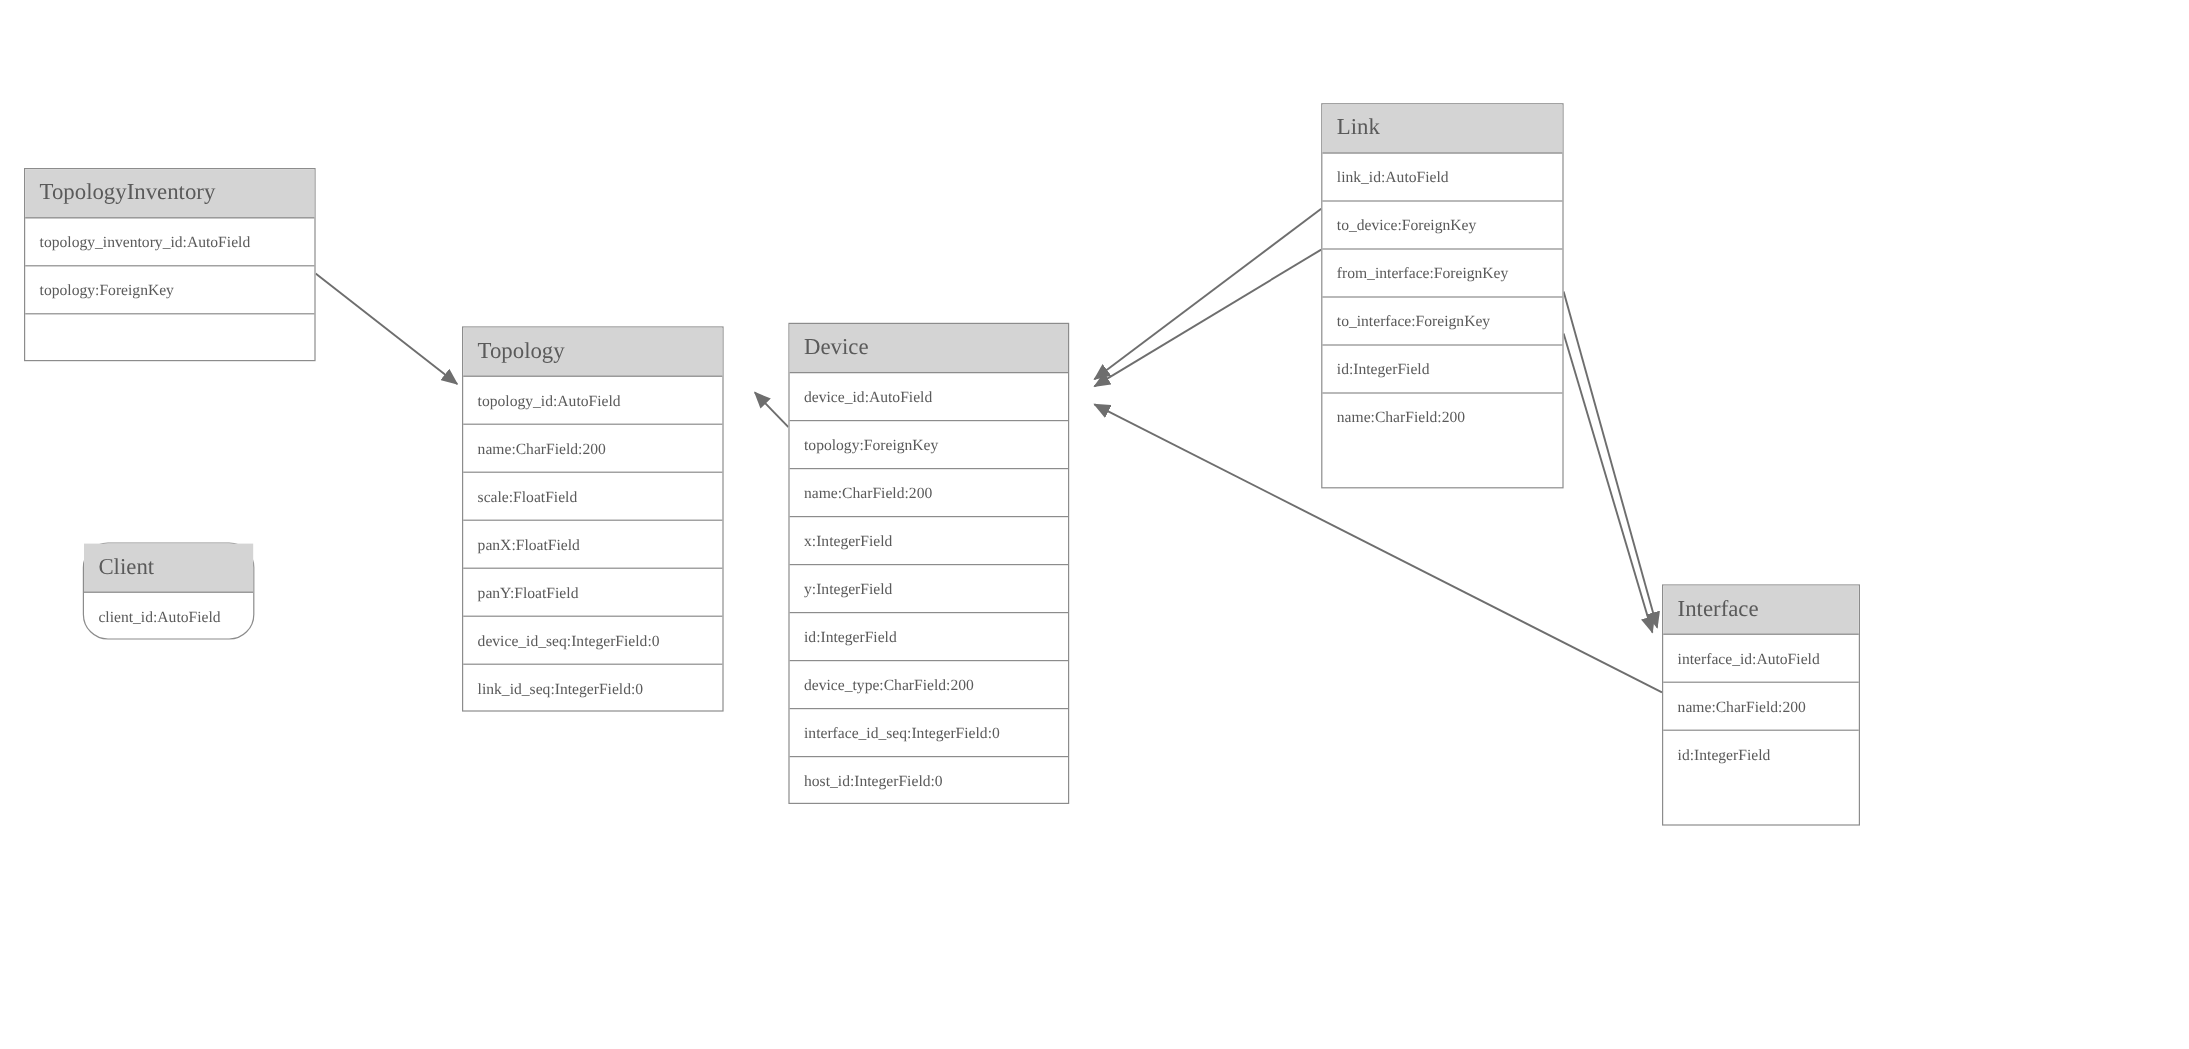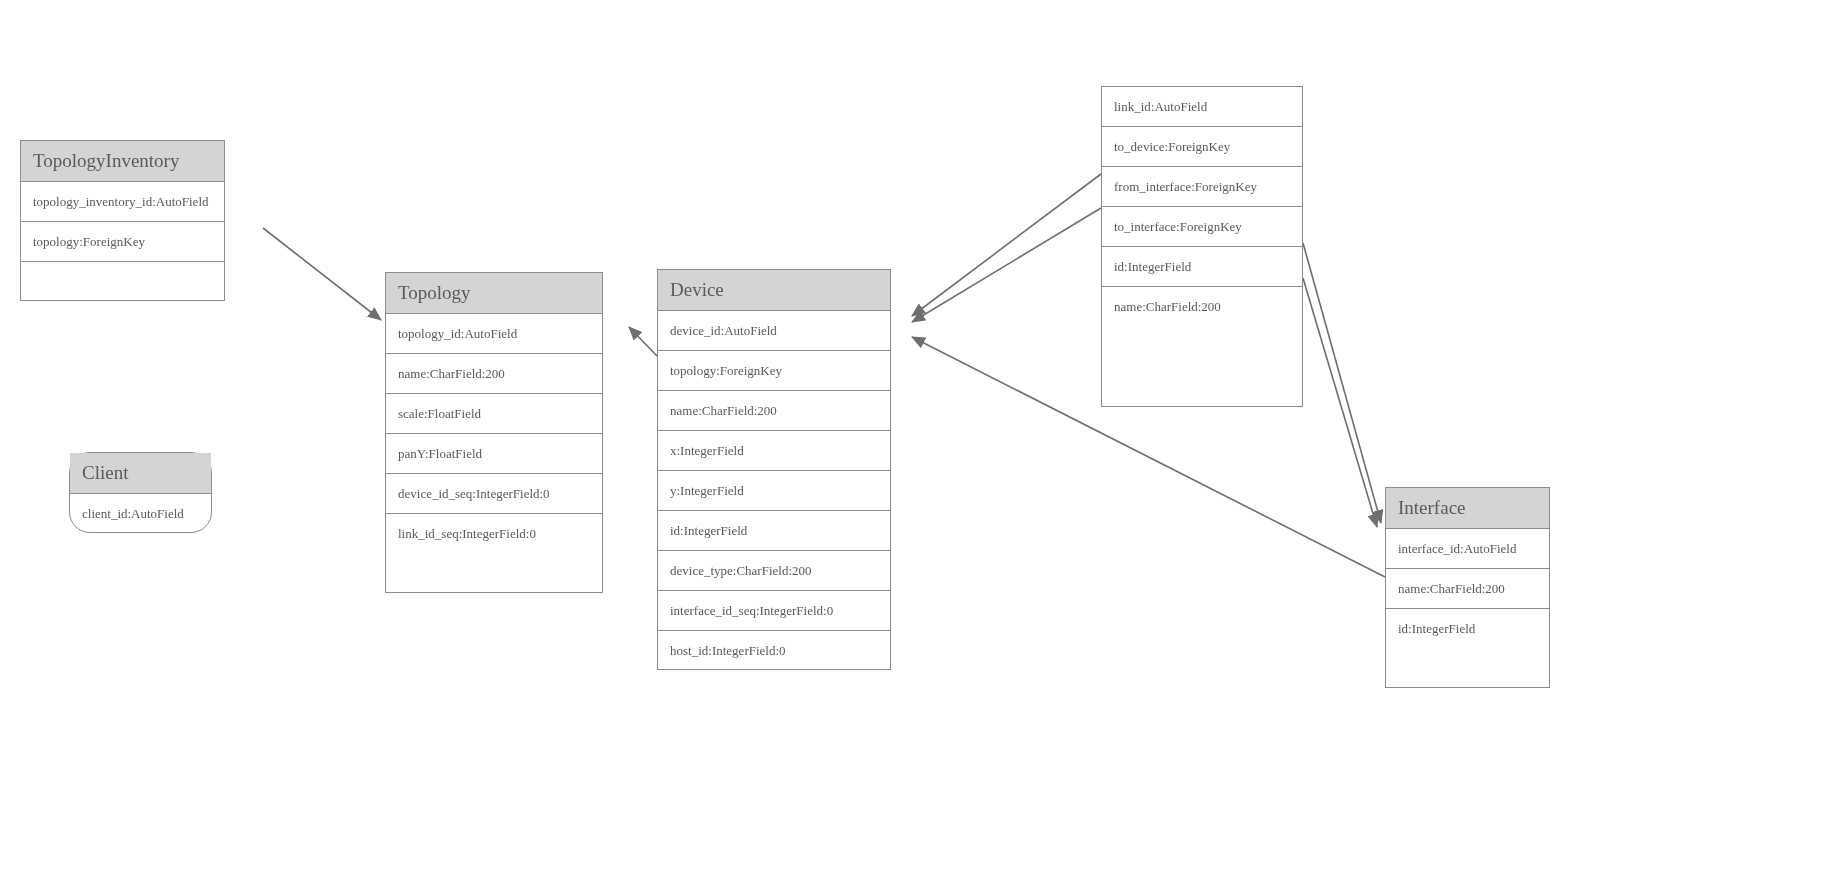--- a/index.html
+++ b/index.html
@@ -80,55 +80,57 @@
       <line x1="1101" y1="208" x2="912" y2="322" marker-end="url(#arrowFilled)"></line>
 
       <line x1="1385" y1="577" x2="912" y2="337" marker-end="url(#arrowFilled)"></line>
 
       <line x1="1303" y1="243" x2="1381" y2="523" marker-end="url(#arrowFilled)"></line>
 
       <line x1="1303" y1="278" x2="1377" y2="527" marker-end="url(#arrowFilled)"></line>
     </g>
   </svg>
 
-  <div class="entity" style="left: 20px; top: 140px; width: 205px; height: 161px; font-family: Liberation Serif, serif;">
+  <div class="entity" style="left: 20px; top: 140px; width: 243px; height: 161px; font-family: Liberation Serif, serif;">
     <div class="entity-header">TopologyInventory</div>
     <div class="entity-field">topology_inventory_id:AutoField</div>
     <div class="entity-field">topology:ForeignKey</div>
   </div>
 
   <div class="entity" style="left: 69px; top: 452px; width: 143px; height: 81px; border-radius: 21px;">
     <div class="entity-header">Client</div>
     <div class="entity-field last">client_id:AutoField</div>
   </div>
 
   <div class="entity" style="left: 385px; top: 272px; width: 218px; height: 321px;">
     <div class="entity-header">Topology</div>
     <div class="entity-field">topology_id:AutoField</div>
     <div class="entity-field">name:CharField:200</div>
     <div class="entity-field">scale:FloatField</div>
+    <div class="entity-field">panX:FloatField</div>
     <div class="entity-field">panY:FloatField</div>
     <div class="entity-field">device_id_seq:IntegerField:0</div>
     <div class="entity-field last">link_id_seq:IntegerField:0</div>
   </div>
 
   <div class="entity" style="left: 657px; top: 269px; width: 234px; height: 401px;">
     <div class="entity-header">Device</div>
     <div class="entity-field">device_id:AutoField</div>
     <div class="entity-field">topology:ForeignKey</div>
     <div class="entity-field">name:CharField:200</div>
     <div class="entity-field">x:IntegerField</div>
     <div class="entity-field">y:IntegerField</div>
     <div class="entity-field">id:IntegerField</div>
     <div class="entity-field">device_type:CharField:200</div>
     <div class="entity-field">interface_id_seq:IntegerField:0</div>
     <div class="entity-field last">host_id:IntegerField:0</div>
   </div>
 
   <div class="entity" style="left: 1101px; top: 86px; width: 202px; height: 321px;">
+    <div class="entity-header">Link</div>
     <div class="entity-field">link_id:AutoField</div>
     <div class="entity-field">to_device:ForeignKey</div>
     <div class="entity-field">from_interface:ForeignKey</div>
     <div class="entity-field">to_interface:ForeignKey</div>
     <div class="entity-field">id:IntegerField</div>
     <div class="entity-field last">name:CharField:200</div>
   </div>
 
   <div class="entity" style="left: 1385px; top: 487px; width: 165px; height: 201px;">
     <div class="entity-header">Interface</div>

